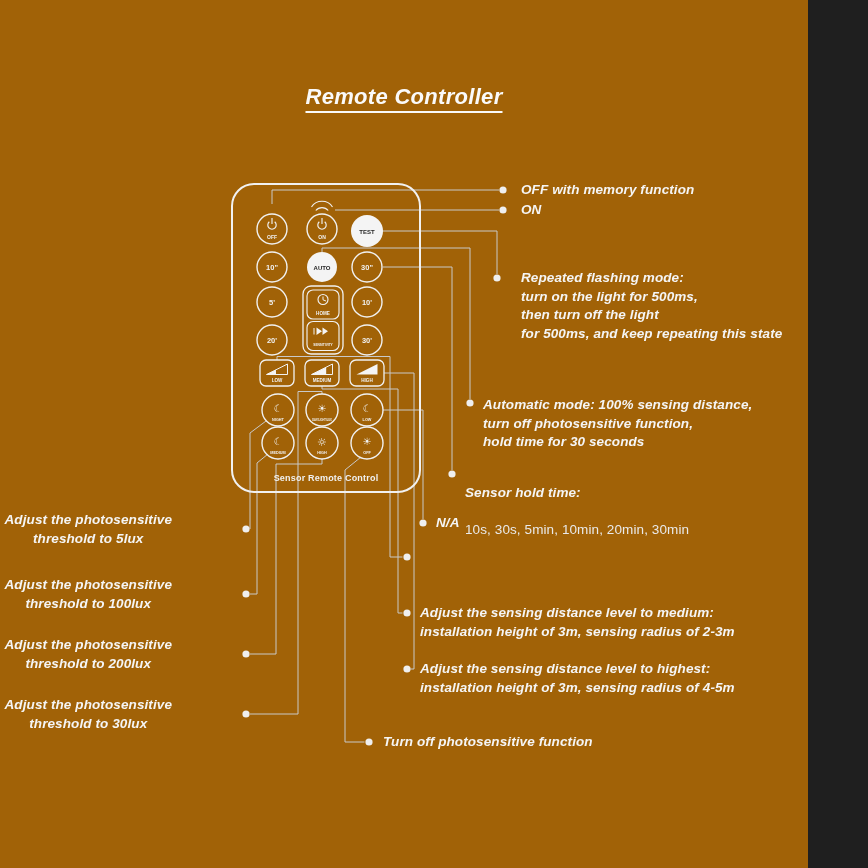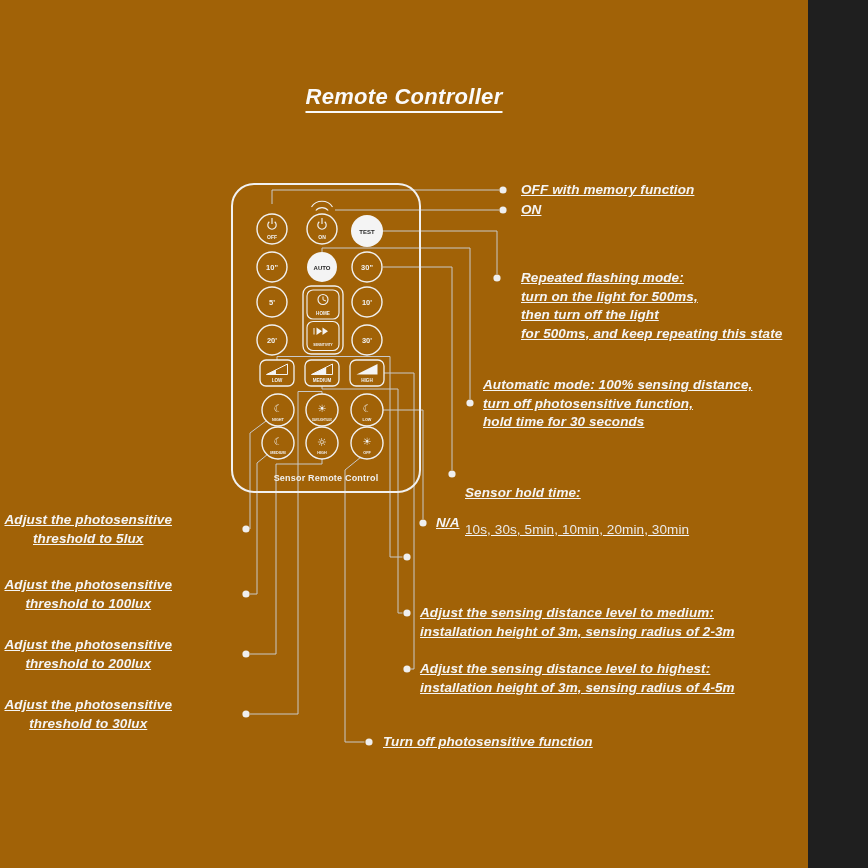--- a/index.html
+++ b/index.html
@@ -5,21 +5,21 @@
   html,body{margin:0;padding:0;background:#1f1f1f;}
   .stage{position:relative;width:808px;height:868px;background:#a16207;overflow:hidden;
          font-family:"Liberation Sans",sans-serif;}
   .title{position:absolute;top:84px;left:0;width:100%;margin:0;text-align:center;color:#fafafa;
          font:italic 700 22px "Liberation Sans",sans-serif;
          text-decoration:underline;text-underline-offset:7px;text-decoration-thickness:1.5px;letter-spacing:.3px;}
   svg.overlay{position:absolute;left:0;top:0;}
 
   
   .ann{position:absolute;color:#f5f5f5;font:italic 700 13.5px/18.6px "Liberation Sans",sans-serif;
-       white-space:pre-line;letter-spacing:.1px;text-decoration:underline;}
+       white-space:pre-line;letter-spacing:.1px;}
   .ann-left{text-align:center;}
   .vals{font:400 13.5px/18.6px "Liberation Sans",sans-serif;font-style:normal;color:#e9e9e9;}
 
   
   .stroke{fill:none;stroke:#f1f1f1;}
   .body{stroke-width:2;}
   .btn{stroke-width:1.4;}
   .thin{stroke-width:1.15;}
   .line{fill:none;stroke:#c9c9c9;stroke-width:1;}
   .dot{fill:#efefef;stroke:none;}
@@ -209,21 +209,21 @@
       <circle class="dot" cx="246" cy="714" r="3.6"></circle>
     </g>
   </svg>
 
   <div class="ann" style="left:521px;top:181px">OFF with memory function</div>
   <div class="ann" style="left:521px;top:201px">ON</div>
   <div class="ann" style="left:521px;top:269px">Repeated flashing mode:
 turn on the light for 500ms,
 then turn off the light
 for 500ms, and keep repeating this state</div>
-  <div class="ann" style="left:483px;top:376px">Automatic mode: 100% sensing distance,
+  <div class="ann" style="left:483px;top:396px">Automatic mode: 100% sensing distance,
 turn off photosensitive function,
 hold time for 30 seconds</div>
   <div class="ann" style="left:465px;top:465px">
     <div>Sensor hold time:</div>
     <div class="vals">10s, 30s, 5min, 10min, 20min, 30min</div>
   </div>
   <div class="ann" style="left:436px;top:514px">N/A</div>
   <div class="ann" style="left:420px;top:604px">Adjust the sensing distance level to medium:
 installation height of 3m, sensing radius of 2-3m</div>
   <div class="ann" style="left:420px;top:660px">Adjust the sensing distance level to highest:

